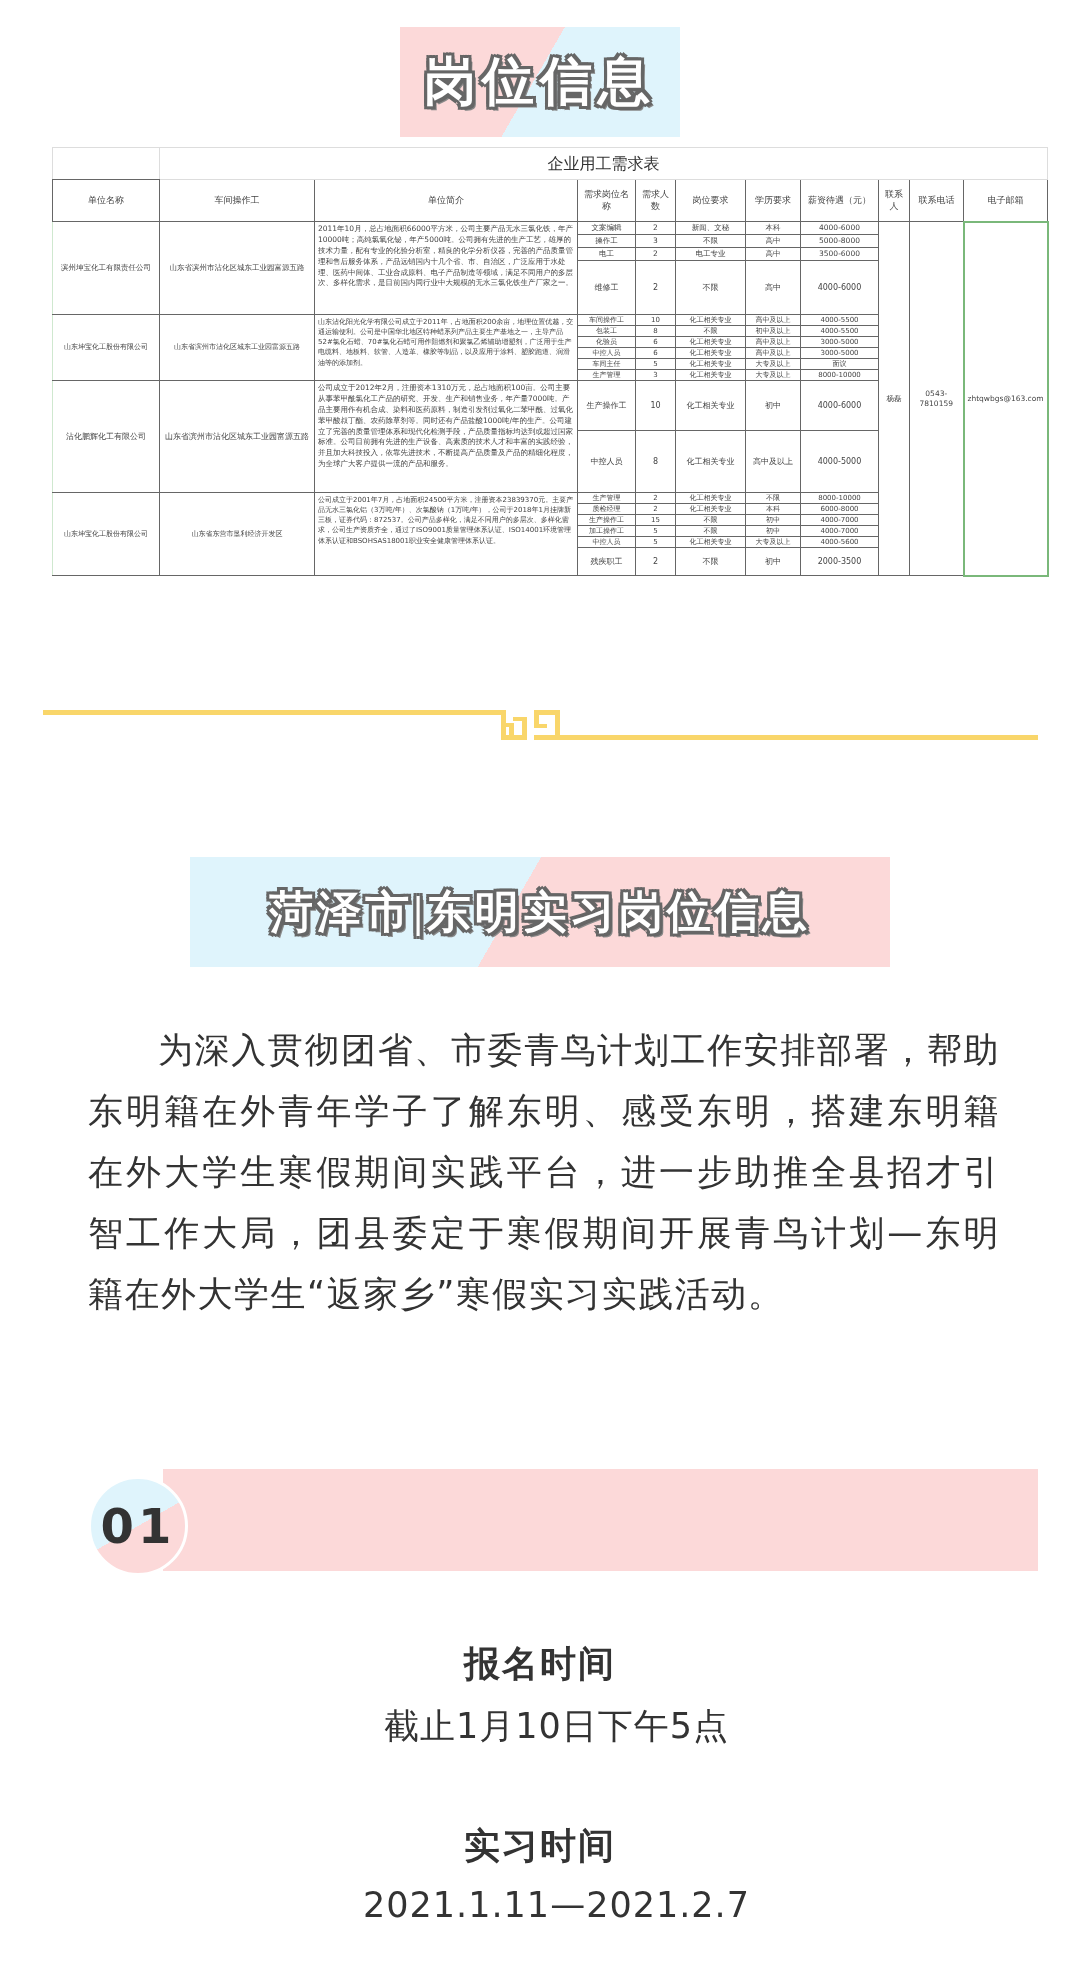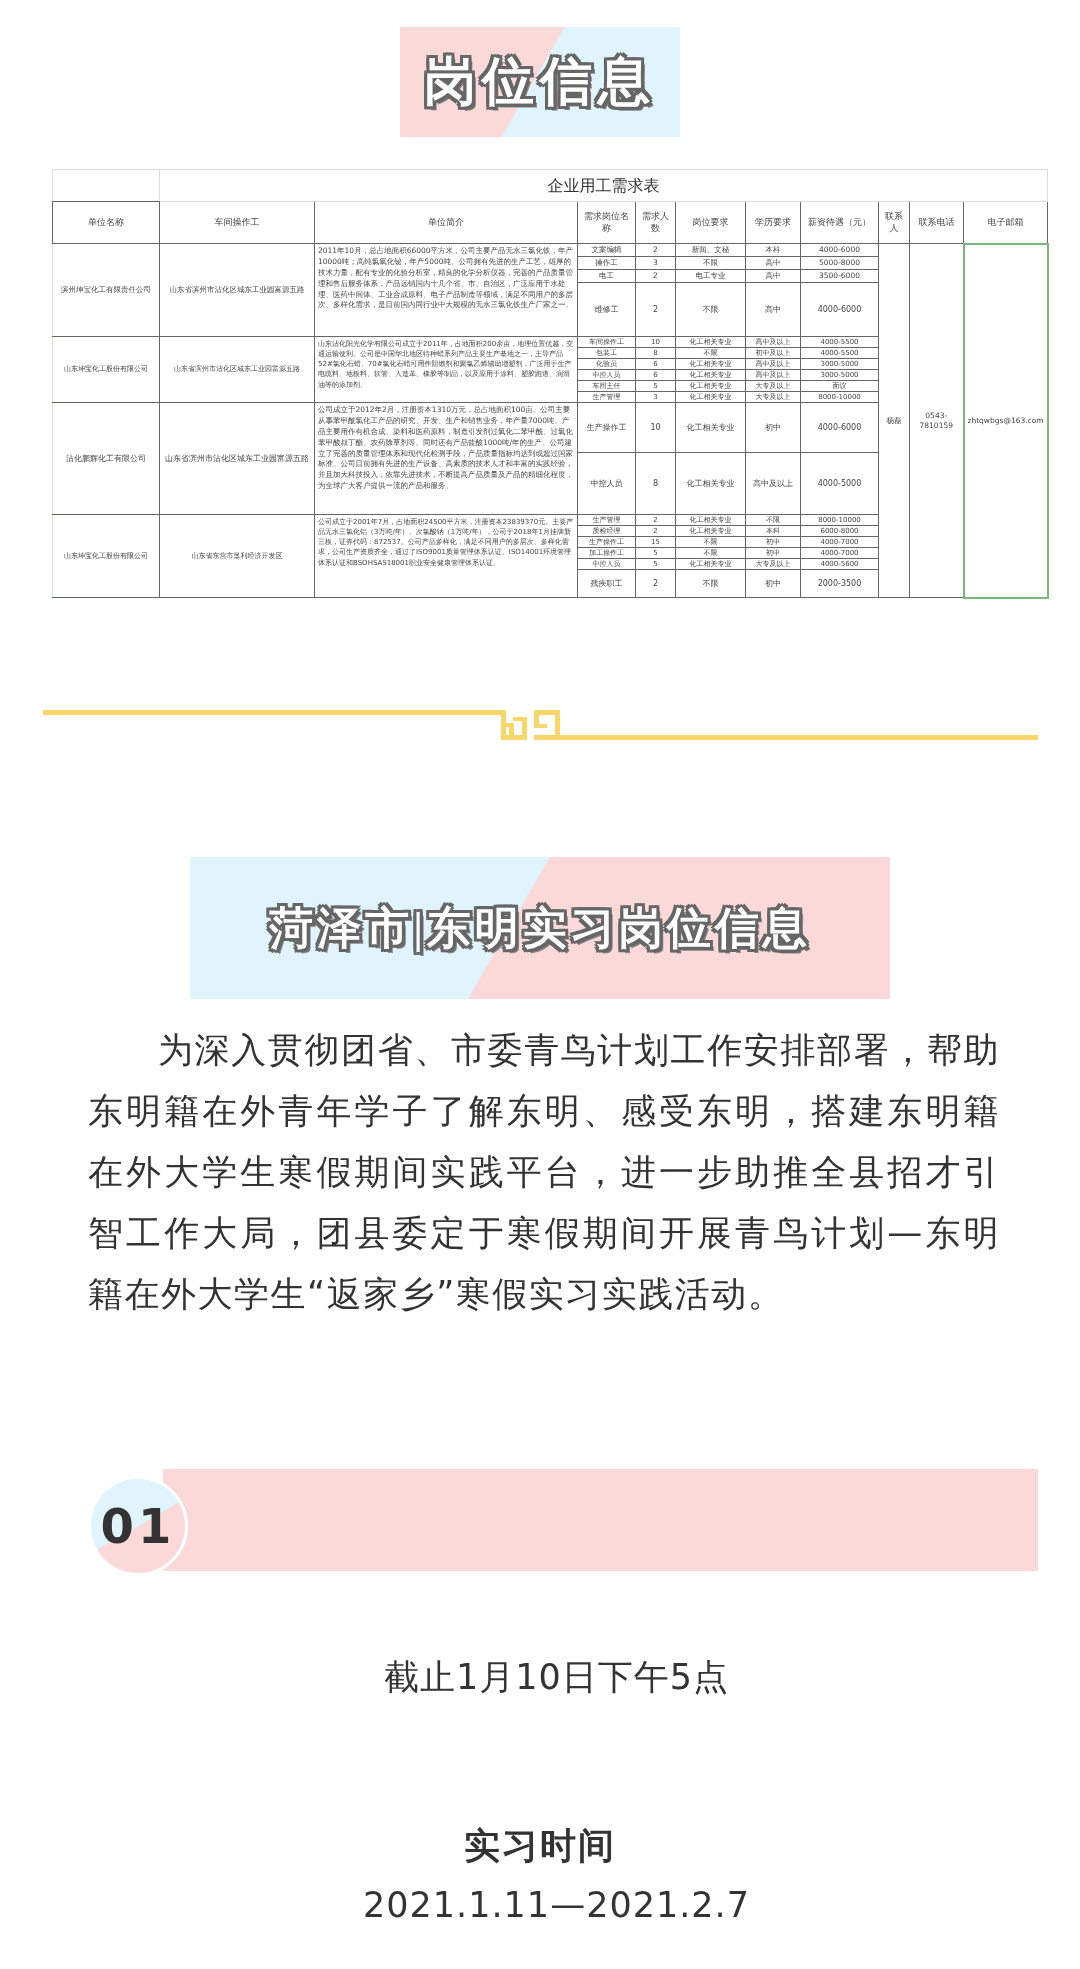--- a/index.html
+++ b/index.html
@@ -14,38 +14,38 @@
   }
   .outlined-title {
     font-family: Liberation Serif, serif; font-weight: bold; color: #fff;
     text-shadow: -3px -3px 0 #666, 3px -3px 0 #666, -3px 3px 0 #666, 3px 3px 0 #666,
                  0 -3px 0 #666, 0 3px 0 #666, -3px 0 0 #666, 3px 0 0 #666,
                  4px 4px 0 #888;
   }
   .banner1 .outlined-title { font-size: 52px; letter-spacing: 6px; }
 
   
-  .table-wrap { position: absolute; left: 43px; top: 169px; width: 812px; height: 430px; padding-left: 9px; }
+  .table-wrap { position: absolute; left: 43px; top: 147px; width: 812px; height: 430px; padding-left: 9px; }
   table.jobs { border-collapse: collapse; width: 100%; table-layout: fixed; font-size: 8px; color: #444; }
   table.jobs td, table.jobs th { border: 1px solid #666; text-align: center; vertical-align: middle; font-weight: normal; padding: 0 2px; line-height: 1.25; }
   table.jobs .title-row td { height: 32px; font-family: "DejaVu Serif", serif; font-size: 16px; color: #333; border-color: #ddd; }
   table.jobs .title-row td.blank { border-bottom: 1px solid #666; }
   table.jobs .head-row th { height: 42px; font-size: 9px; }
   table.jobs td.intro { text-align: left; font-size: 7.5px; line-height: 1.45; vertical-align: top; padding: 2px 3px; }
   table.jobs td.email { border: 2px solid #7ab87a; }
   table.jobs td.first-col { border-left: 1px solid #cfe8cf; }
   table.jobs tr.r-sm td { height: 13px; font-size: 7.5px; }
   table.jobs tr.r-xs td { height: 11px; font-size: 7px; }
 
   
   .divider { position: absolute; left: 43px; top: 705px; width: 995px; height: 40px; }
 
   
   .banner2 {
-    position: absolute; left: 190px; top: 857px; width: 700px; height: 142px;
+    position: absolute; left: 190px; top: 857px; width: 700px; height: 110px;
     background: linear-gradient(120deg, #dff4fc 0%, #dff4fc 46%, #fcd9d9 46%, #fcd9d9 100%);
     display: flex; align-items: center; justify-content: center;
   }
   .banner2 .outlined-title { font-size: 44px; letter-spacing: 4px; }
 
   
   .intro-para {
     position: absolute; left: 88px; top: 1020px; width: 912px;
     font-size: 35px; line-height: 61px; color: #333; text-indent: 2em;
     letter-spacing: 1.5px; text-align: justify;
@@ -288,19 +288,20 @@
 </div>
 
 <p class="intro-para">为深入贯彻团省、市委青鸟计划工作安排部署，帮助东明籍在外青年学子了解东明、感受东明，搭建东明籍在外大学生寒假期间实践平台，进一步助推全县招才引智工作大局，团县委定于寒假期间开展青鸟计划—东明籍在外大学生“返家乡”寒假实习实践活动。</p>
 
 <div class="section-head">
   <div class="bar"></div>
   <div class="circle">01</div>
 </div>
 
 <div class="time-block tb1">
+  <div class="t-label">报名时间</div>
   <div class="t-value">截止1月10日下午5点</div>
 </div>
 
 <div class="time-block tb2">
   <div class="t-label">实习时间</div>
   <div class="t-value">2021.1.11—2021.2.7</div>
 </div>
 
 </body></html>

